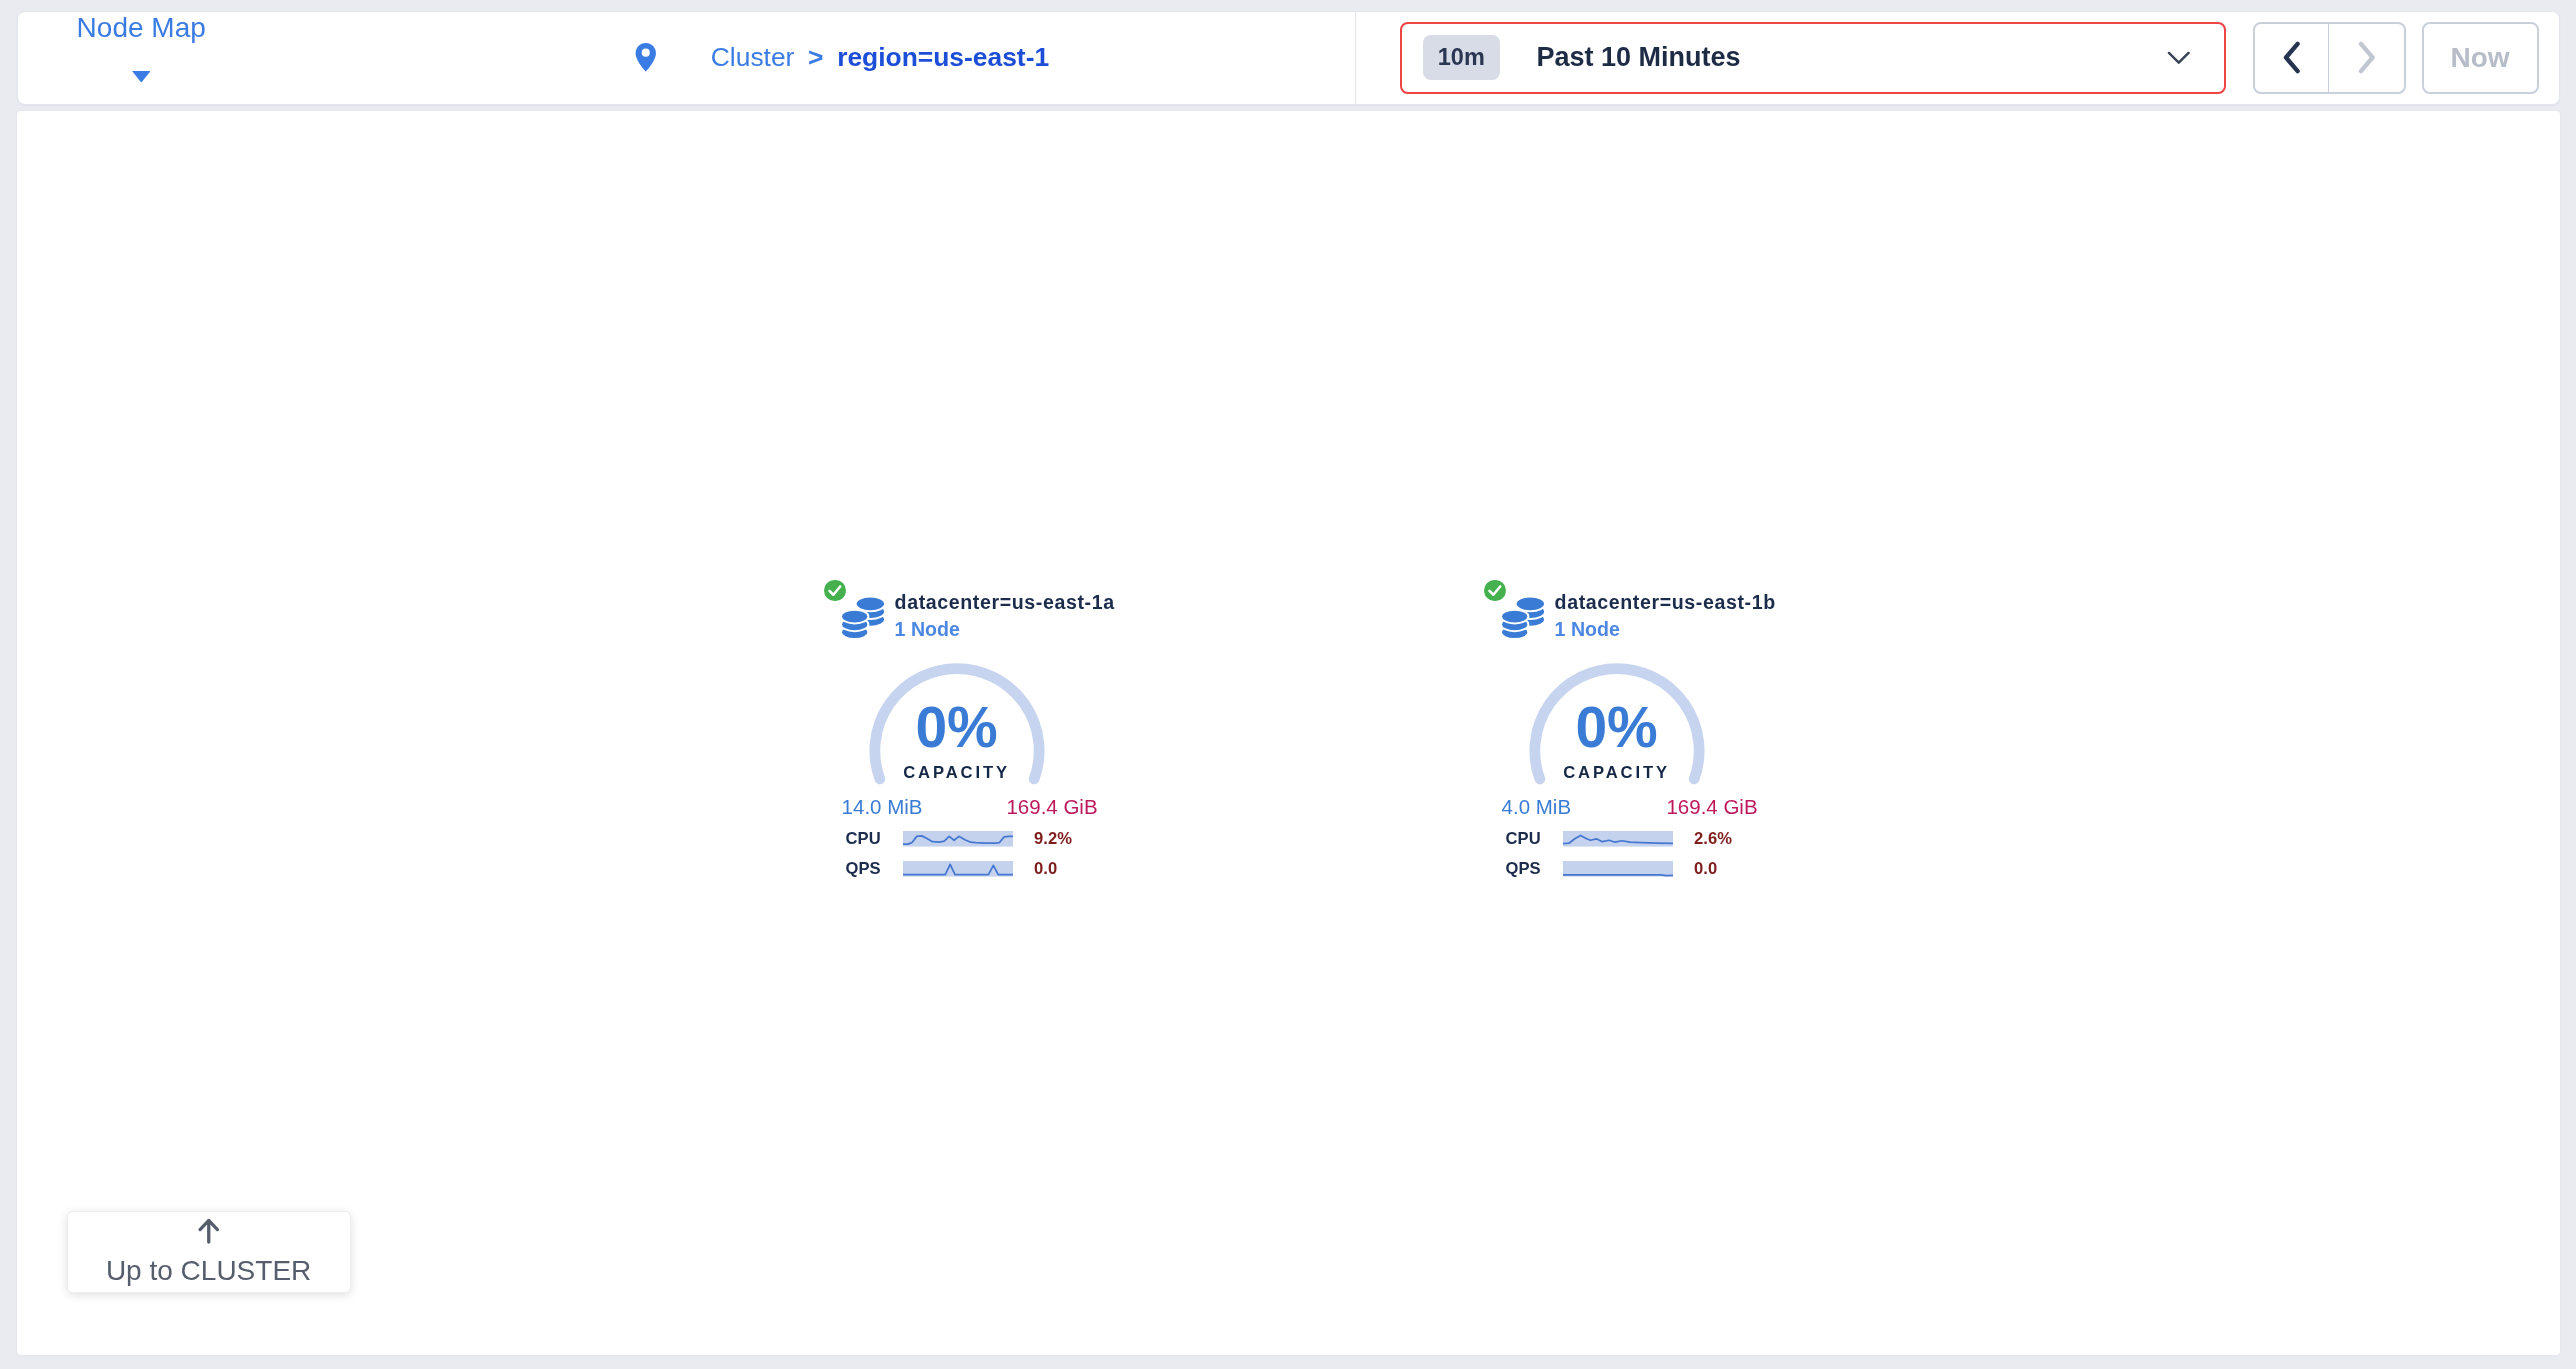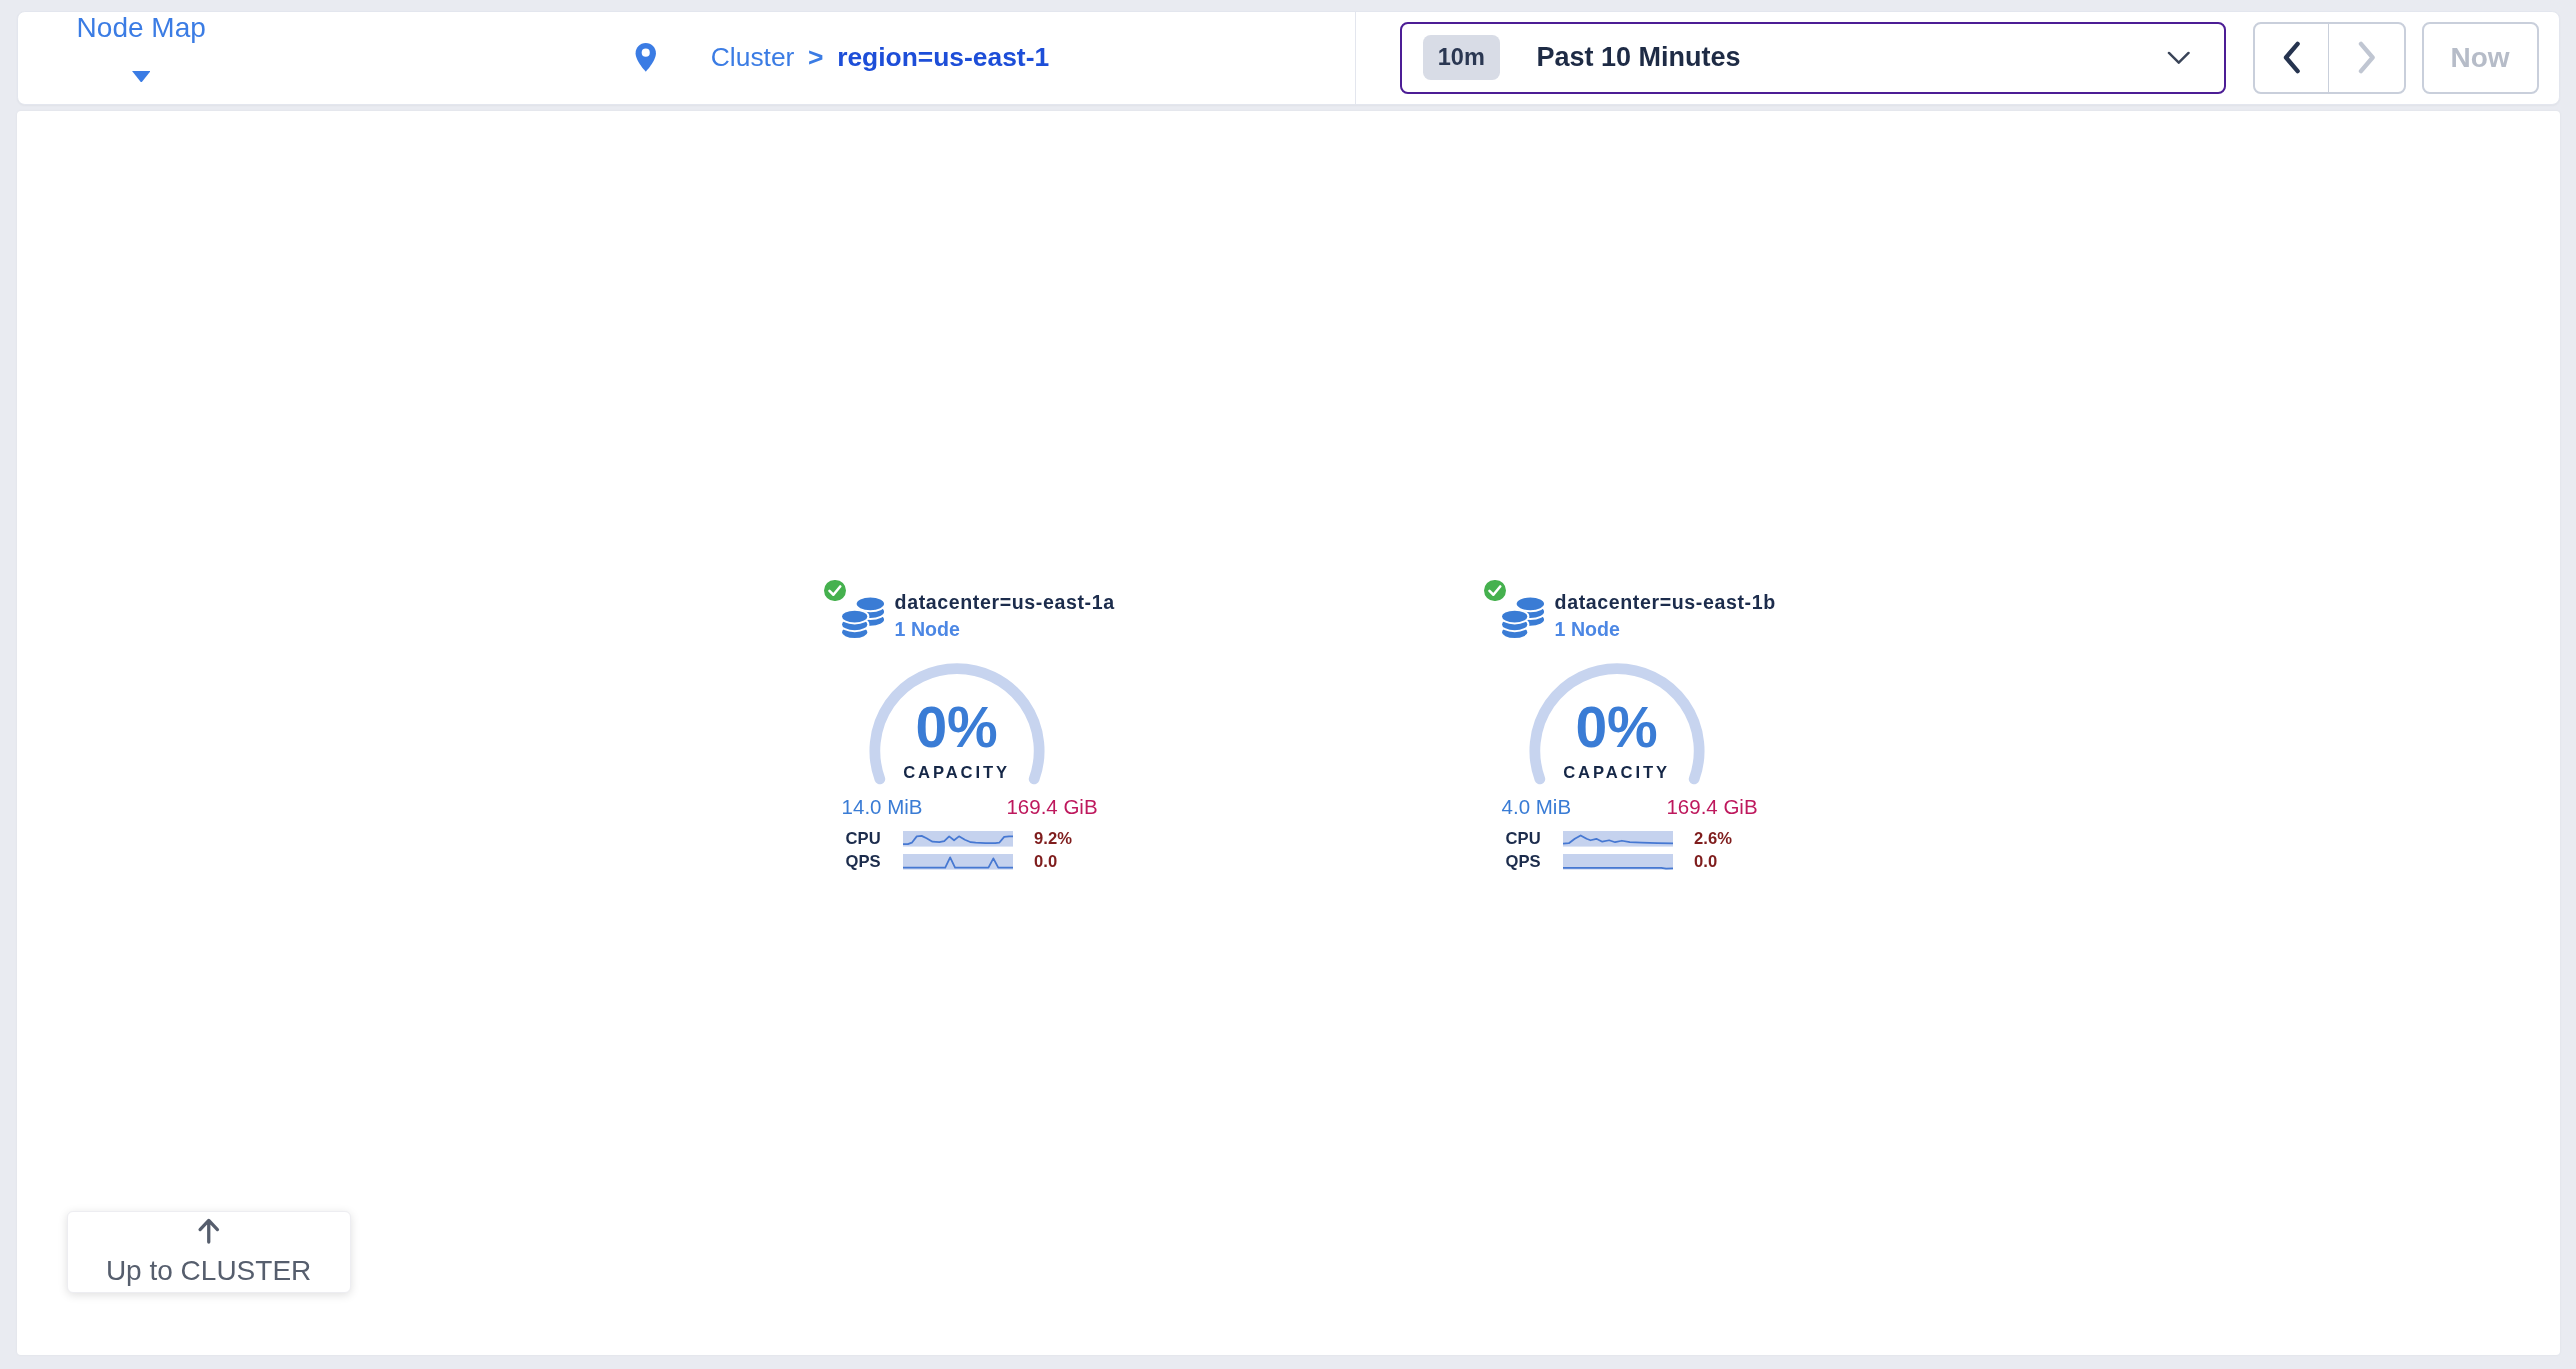--- a/index.html
+++ b/index.html
@@ -26,21 +26,21 @@
     position:absolute; left:616px; top:0; height:92px;
     display:flex; align-items:center; gap:13.7px;
   }
   .crumb-link { font-size:26.4px; font-weight:500; color:#3b7ce4; cursor:pointer;margin-left:40px; }
   .crumb-sep  { font-size:26.4px; font-weight:700; color:#3b7ce4; }
   .crumb-current { font-size:26.4px; font-weight:600; color:#1d4ed8; }
   .header-divider { position:absolute; left:1337px; top:0; width:1px; height:92px; background:#e3e6ee; }
 
   .time-selector {
     position:absolute; left:1382px; top:9.8px; width:826px; height:72px;
-    border:2px solid #4c1d95; border-radius:7.8px; background:#fff;
+    border:2px solid #ef4444; border-radius:7.8px; background:#fff;
     display:flex; align-items:center; cursor:pointer;
   }
   .time-badge {
     margin-left:21.5px; background:#d8dce6; color:#2a3752;
     font-size:23.5px; font-weight:700; padding:8.8px 14.7px; border-radius:7.8px;
   }
   .time-label { margin-left:37px; font-size:27px; font-weight:600; color:#1e2b45; flex:1; }
   .time-chevron { margin-right:33px; }
 
   .pager {
@@ -88,21 +88,21 @@
   }
   .cap-values {
     position:absolute; left:27px; top:219px; width:256px;
     display:flex; justify-content:space-between; font-size:20.5px; font-weight:500;
   }
   .cap-used  { color:#3a7cd5; }
   .cap-total { color:#be185d; }
 
   .metric-row { position:absolute; left:31px; display:flex; align-items:center; height:21.5px; }
   .metric-row.m0 { top:252px; }
-  .metric-row.m1 { top:275px;justify-content:center; }
+  .metric-row.m1 { top:282px;justify-content:center; }
   .metric-label { width:57px; font-size:16.6px; font-weight:700; color:#1c2c4c; }
   .sparkline { width:110px; height:15.6px; display:block; }
   .metric-value { margin-left:21.5px; font-size:16.6px; font-weight:700; color:#7f1d1d; }
 
   
   .up-btn {
     position:absolute; left:50px; top:1100px; width:284px; height:82px;
     background:#fff; border:1px solid #ededf1; border-radius:5.9px;
     box-shadow:0 2px 9.8px rgba(0,0,0,.13);
     display:flex; align-items:center; justify-content:center; gap:11.7px;

